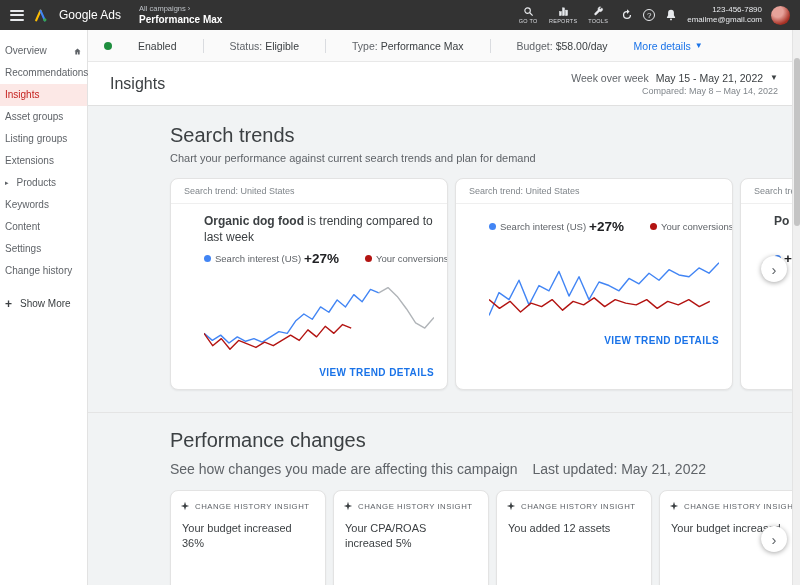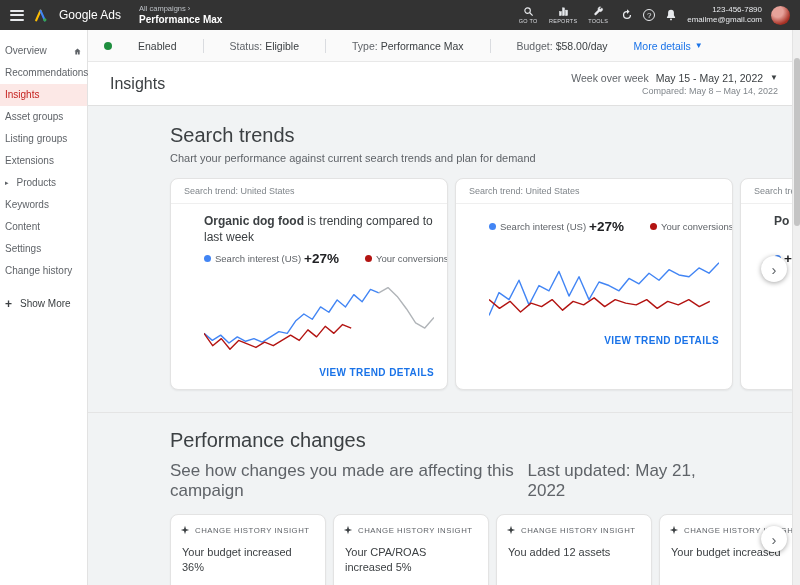--- a/index.html
+++ b/index.html
@@ -77,21 +77,21 @@
   .dot { width:7px; height:7px; border-radius:50%; }
   .dot-blue { background:#4285f4; }
   .dot-red { background:#b31412; }
   .value { font-size:13.5px; font-weight:bold; color:#202124; }
   .chart { display:block; width:100%; height:88px; margin-top:4px; }
   .card-cta { padding:9px 13px 11px; text-align:right; font-size:10px; font-weight:bold;
     color:#1a73e8; letter-spacing:.4px; cursor:pointer; }
 
   .perf-divider { border-top:1px solid #e4e4e4; margin:22px 0 16px -82px; }
   .perf-meta { display:flex; justify-content:space-between; width:536px;
-    font-size:17px; color:#5f6368; margin:9px 0 13px; }
+    font-size:14px; color:#5f6368; margin:9px 0 13px; }
   .perf-card { width:156px; min-width:156px; height:132px; background:#fff; border:1px solid #e3e3e3;
     border-radius:8px; box-shadow:0 1px 2px rgba(0,0,0,.06); cursor:pointer; }
   .perf-head { display:flex; align-items:flex-end; gap:5px; padding:10px 9px 7px;
     font-size:7.8px; letter-spacing:.5px; color:#5f6368; white-space:nowrap; }
   .perf-head svg { width:10px; height:10px; fill:#3c4043; flex:none; }
   .perf-text { padding:3px 11px; font-size:11px; color:#3c4043; line-height:1.35; }
 
   .nav-btn { position:absolute; width:26px; height:26px; border-radius:50%; background:#fff;
     box-shadow:0 1px 5px rgba(0,0,0,.35); display:flex; align-items:center; justify-content:center;
     color:#5f6368; font-size:15px; cursor:pointer; z-index:4; }

